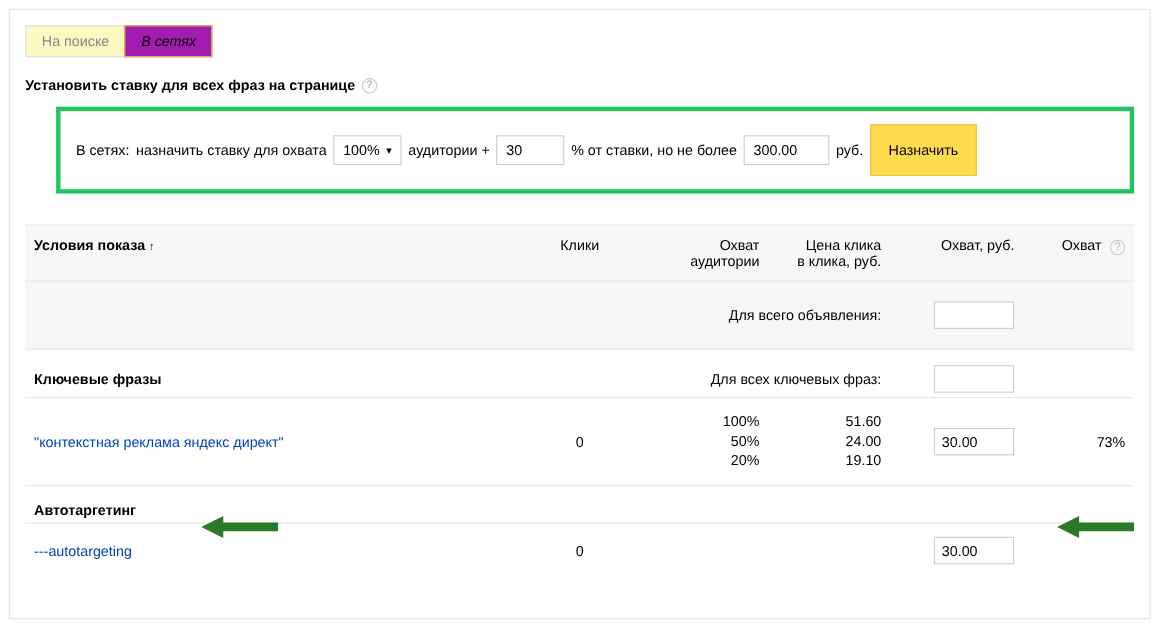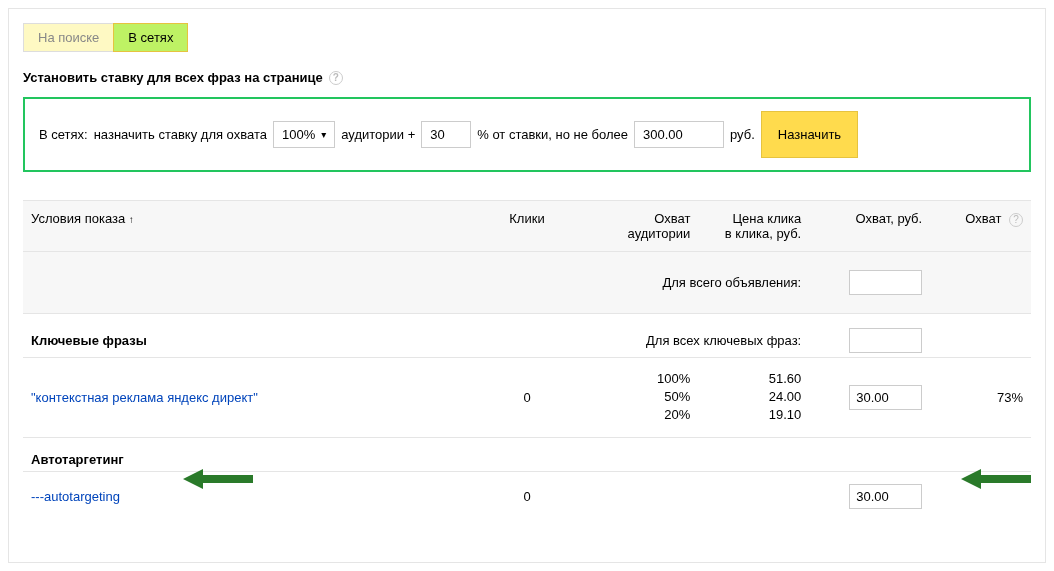--- a/index.html
+++ b/index.html
@@ -20,52 +20,53 @@
   }
   .tabs { display: flex; gap: 0; margin-bottom: 18px; }
   .tab {
     padding: 6px 14px;
     border: 1px solid #ddd;
     font-size: 13px;
     cursor: pointer;
     background: #fff;
   }
   .tab.inactive { background: #fef9c3; color: #888; border-right: none;}
-  .tab.active { background: #bef264; color: #000; border-color: #e6c33f;}
+  .tab.active { background: #a21caf; color: #000; border-color: #e6c33f; font-style: italic;}
   .heading {
     font-weight: bold;
     font-size: 13px;
     margin-bottom: 12px;
     display:flex; align-items:center; gap:6px;
   }
   .help-icon {
     width:14px; height:14px; border:1px solid #ccc; border-radius:50%;
     display:inline-flex; align-items:center; justify-content:center;
     font-size:10px; color:#bbb;
   }
   .ruler-box {
-    border: 2px solid #22c55e;
+    border: 4px solid #22c55e;
     padding: 12px 14px;
     display: flex;
     align-items: center;
     gap: 6px;
     flex-wrap: wrap;
     margin-bottom: 28px;
+    margin-left: 28px;
   }
   .txt { font-size:13px; }
   .select, .inp {
     border: 1px solid #ccc;
     padding: 5px 8px;
     font-size: 13px;
     background:#fff;
   }
   .select { display:inline-flex; align-items:center; gap:6px; cursor:pointer;}
   .chev { font-size:10px; }
-  .inp { width: 50px; text-align:left;}
-  .inp.wide { width:90px;}
+  .inp { width: 62px; text-align:left;}
+  .inp.wide { width:78px;}
   .btn-yellow {
     background:#ffdb4d; border:1px solid #e6c33f;
     padding:15px 16px; font-size:13px; cursor:pointer;
   }
   table.grid {
     width:100%;
     border-collapse: collapse;
     font-size:13px;
   }
   table.grid th {
@@ -128,21 +129,21 @@
     <input class="inp" value="30" style="">
     <span class="txt">% от ставки, но не более</span>
     <input class="inp wide" value="300.00" style="">
     <span class="txt">руб.</span>
     <button class="btn-yellow">Назначить</button>
   </div>
 
   <table class="grid">
     <thead>
       <tr>
-        <th style="width:44%;">
+        <th style="width:44%;font-weight:bold;">
           <span>Условия показа</span>
           <span class="sort-arrow">↑</span>
         </th>
         <th class="c" style="width:12%;">Клики</th>
         <th class="r" style="width:11%;">
           <span>Охват</span><br>
           <span>аудитории</span>
         </th>
         <th class="r" style="width:11%;">
           <span>Цена клика</span><br>

